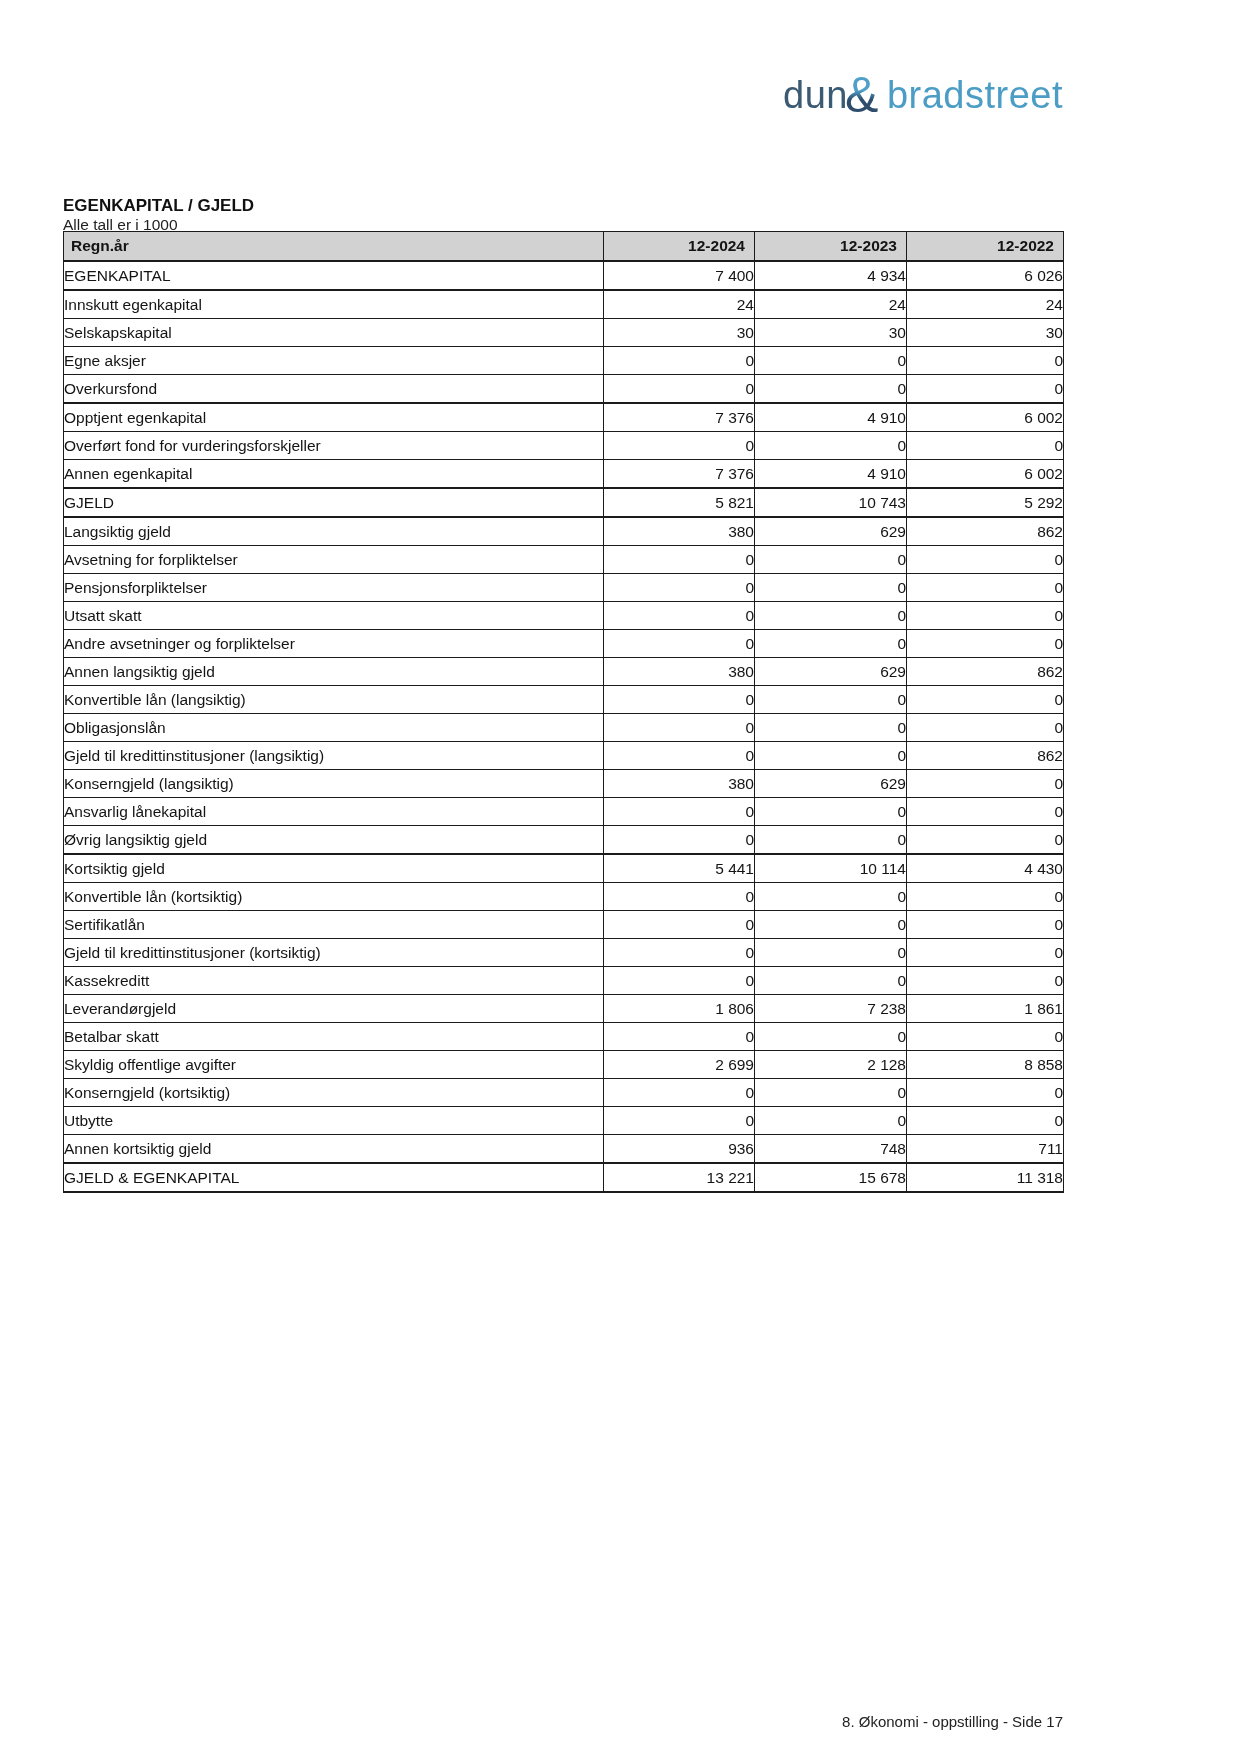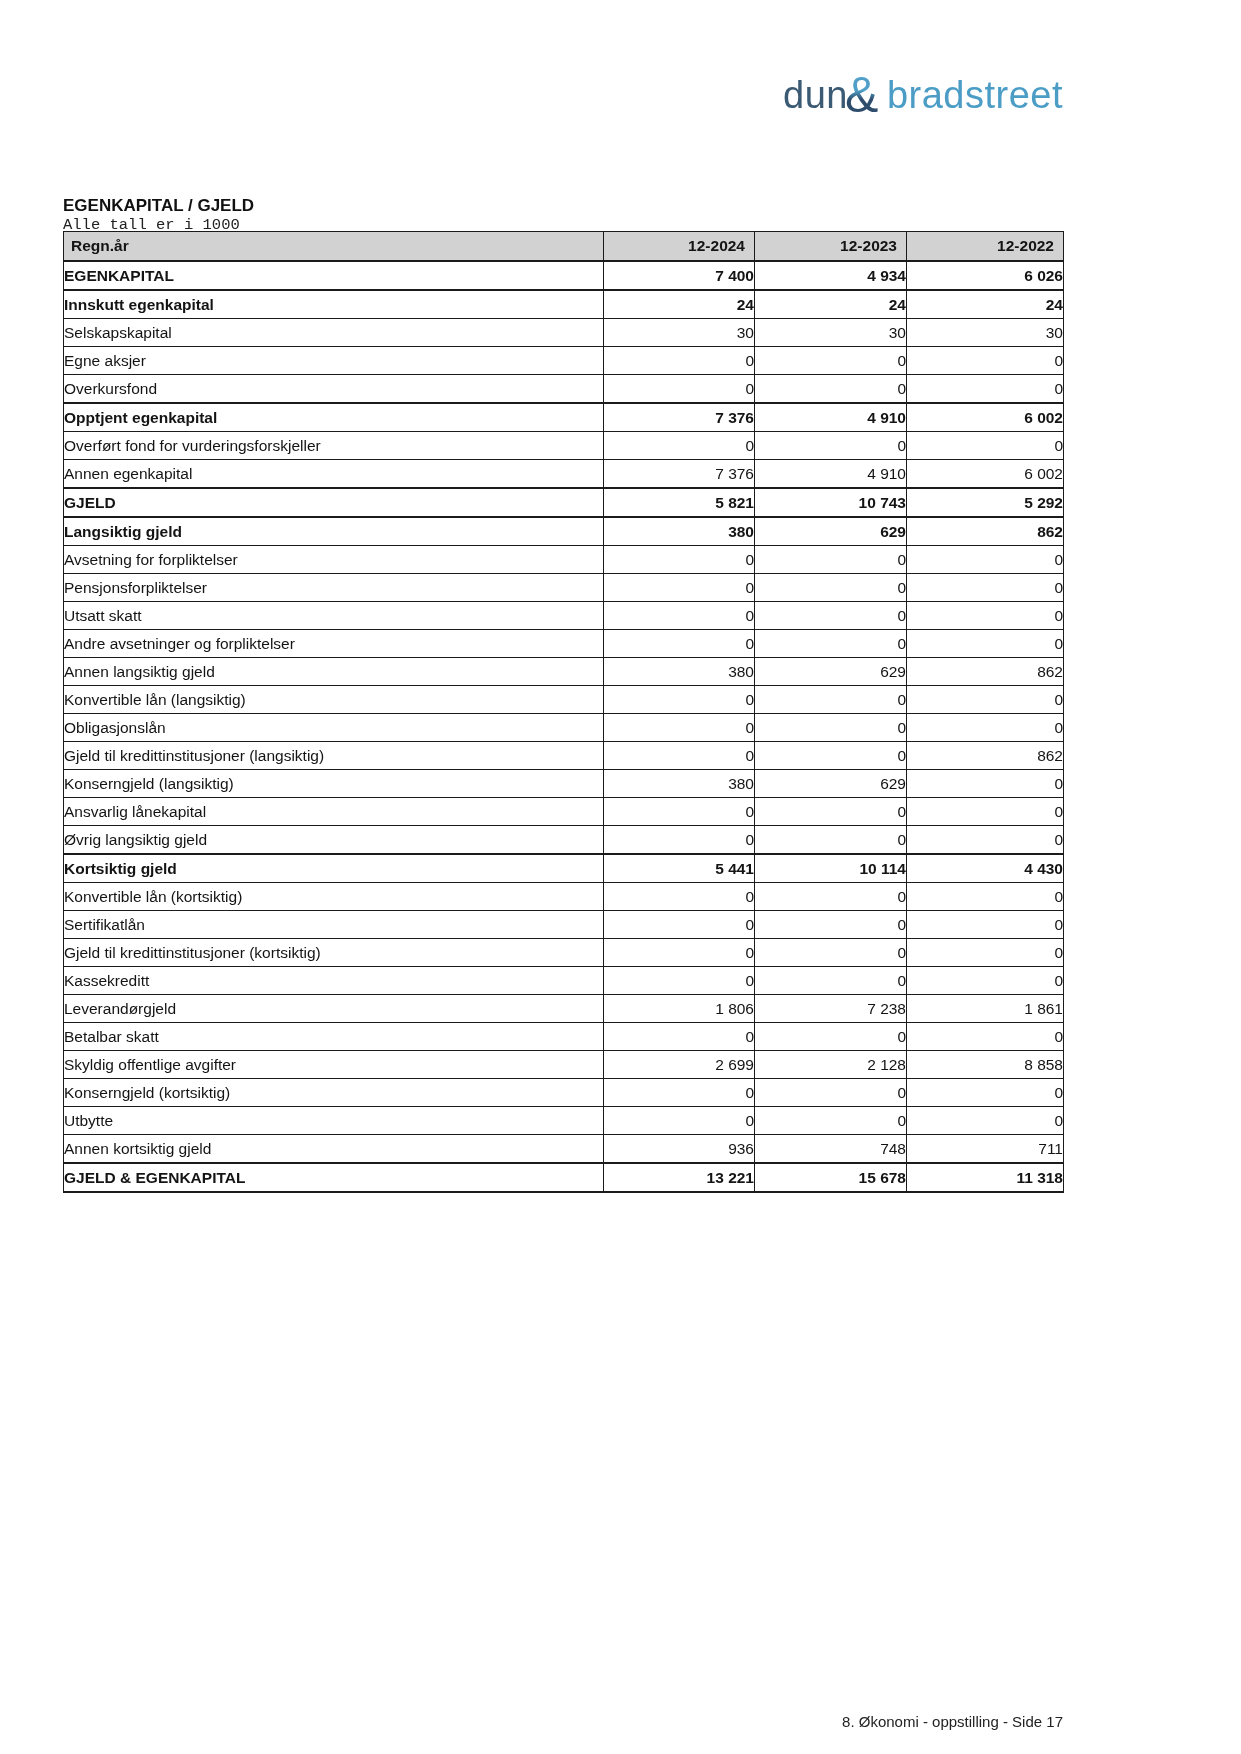--- a/index.html
+++ b/index.html
@@ -20,41 +20,41 @@
   .logo .brad{color:#4c9dc6;}
   .logo svg{margin:0 -3px 2px -4px;display:block;}
 
   
   .content{position:absolute;left:63px;top:0;width:1000px;}
   .title-row{
     position:absolute;top:196px;left:0;width:100%;
     display:flex;justify-content:space-between;align-items:baseline;flex-direction:column;
   }
   .page-title{font-size:17px;font-weight:bold;color:#111;}
-  .units-note{font-size:15.5px;color:#222;font-family:Liberation Mono, monospace;}
+  .units-note{font-size:15.5px;color:#222;}
 
   
   table.bs{
     position:absolute;top:231px;left:0;width:1000px;
     border-collapse:collapse;table-layout:fixed;
     font-size:15.5px;color:#141414;
   }
   table.bs td,table.bs th{
     border:1px solid #1b1b1b;
     height:27px;padding:0;vertical-align:middle;
     overflow:hidden;white-space:nowrap;
   }
   table.bs th{
     background:#d2d2d2;font-weight:bold;font-size:15.5px;text-align:right;
     padding-right:9px;height:28px;
   }
   table.bs th.lbl{text-align:left;padding-left:7px;padding-right:0;}
   td.lbl{text-align:left;padding-left:7px;}
   td.num{text-align:right;padding-right:9px;}
-  tr.section td{font-weight:bold;border-top-width:2px;}
+  tr.section td{font-weight:normal;border-top-width:2px;}
   tr:last-child td{border-bottom-width:2px;margin-left:32px;}
 
   
   .footer{
     position:absolute;top:1689px;left:0;width:100%;
     text-align:right;font-size:15px;color:#222;margin-top:24px;
   }
 </style>
 </head>
 <body>

